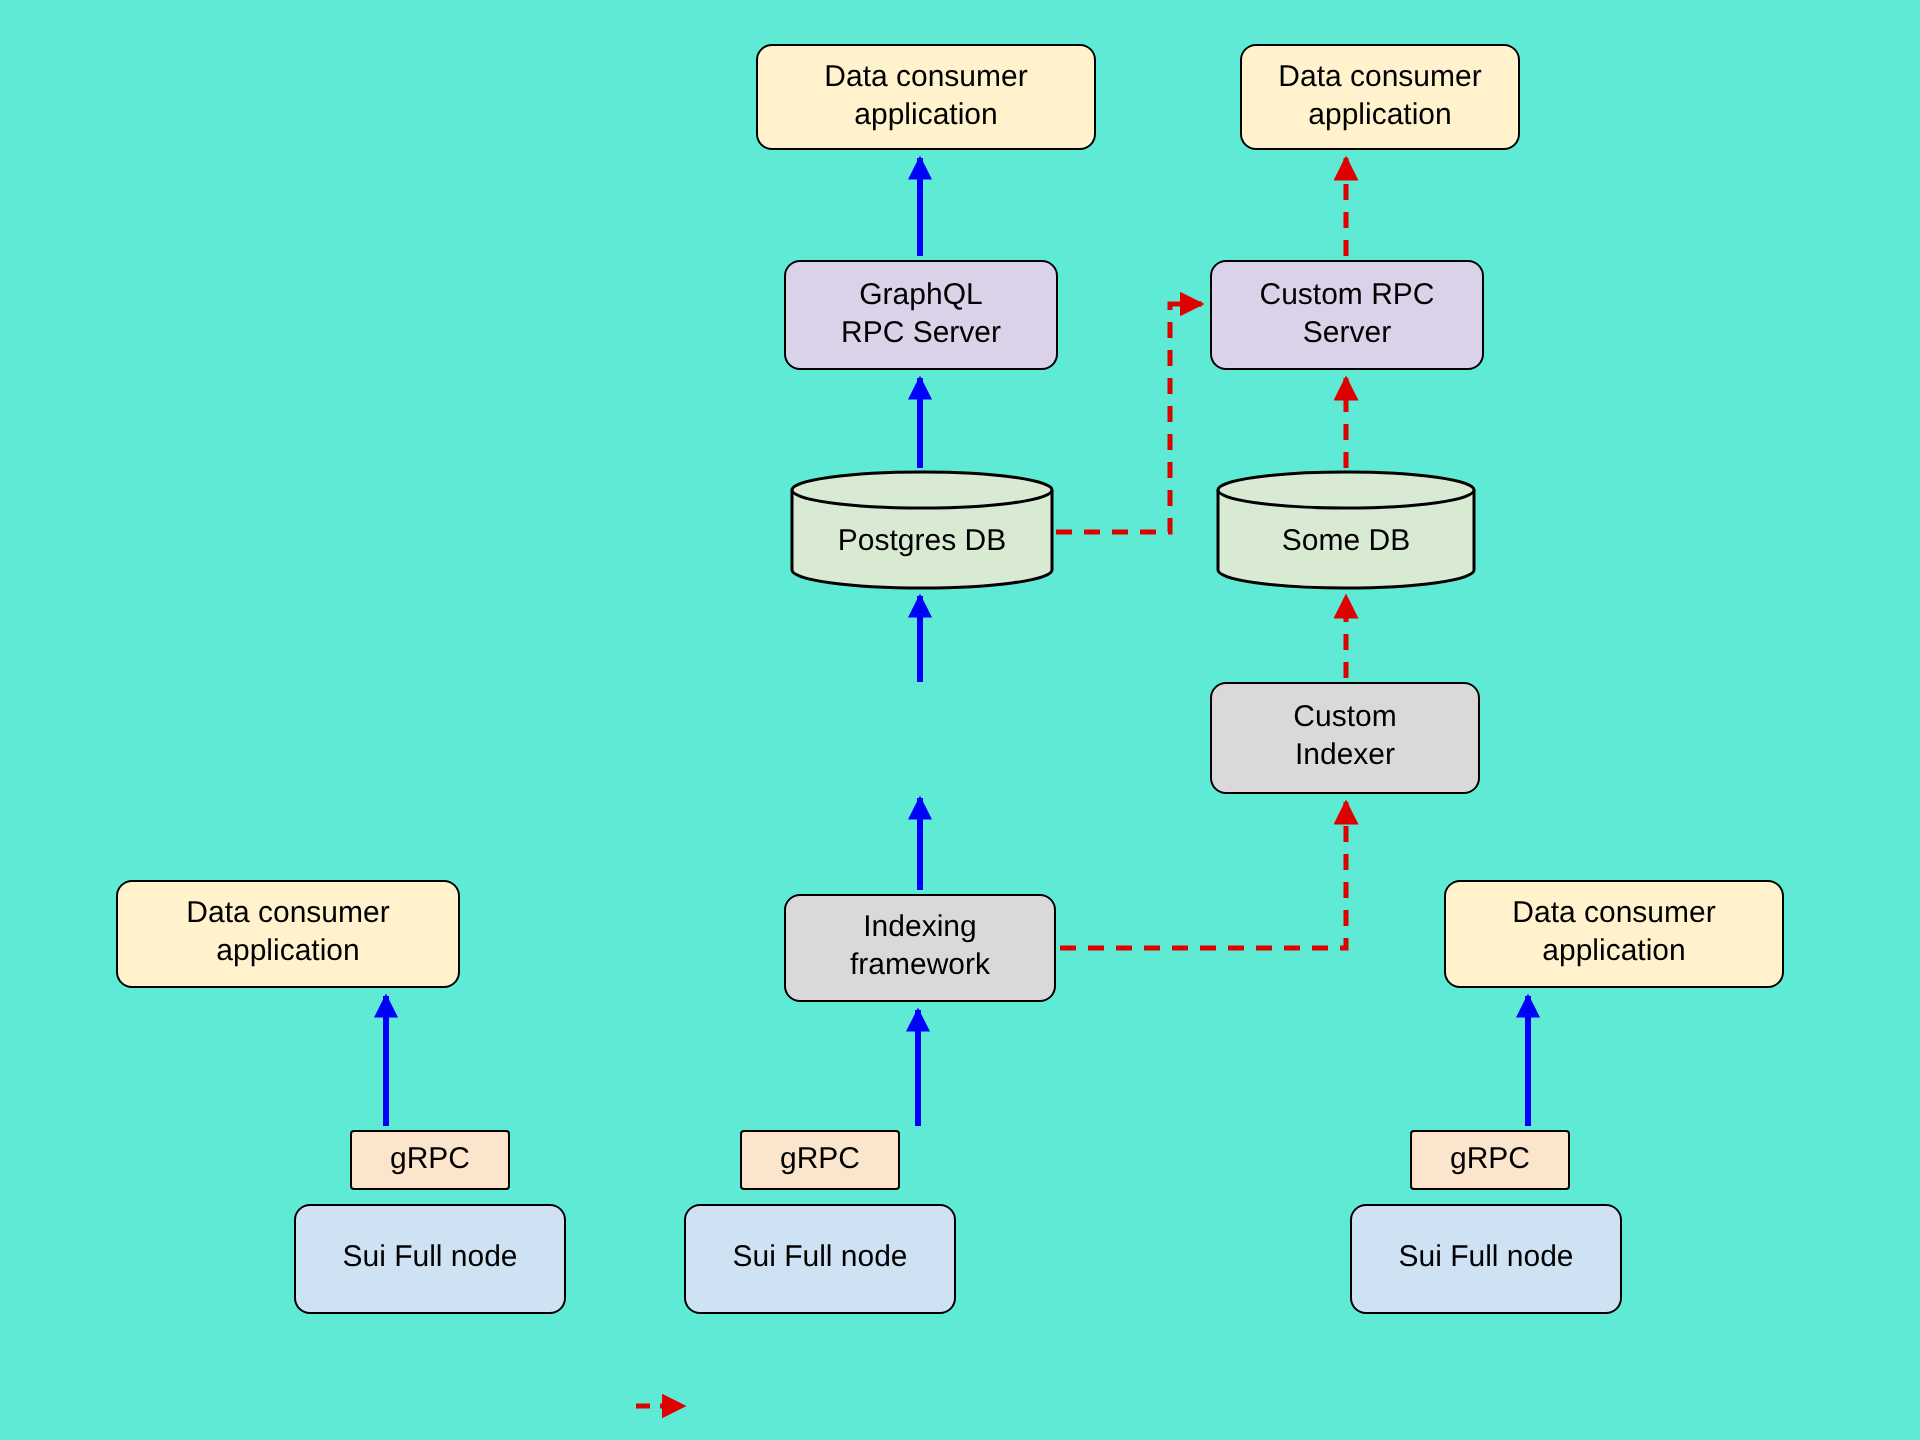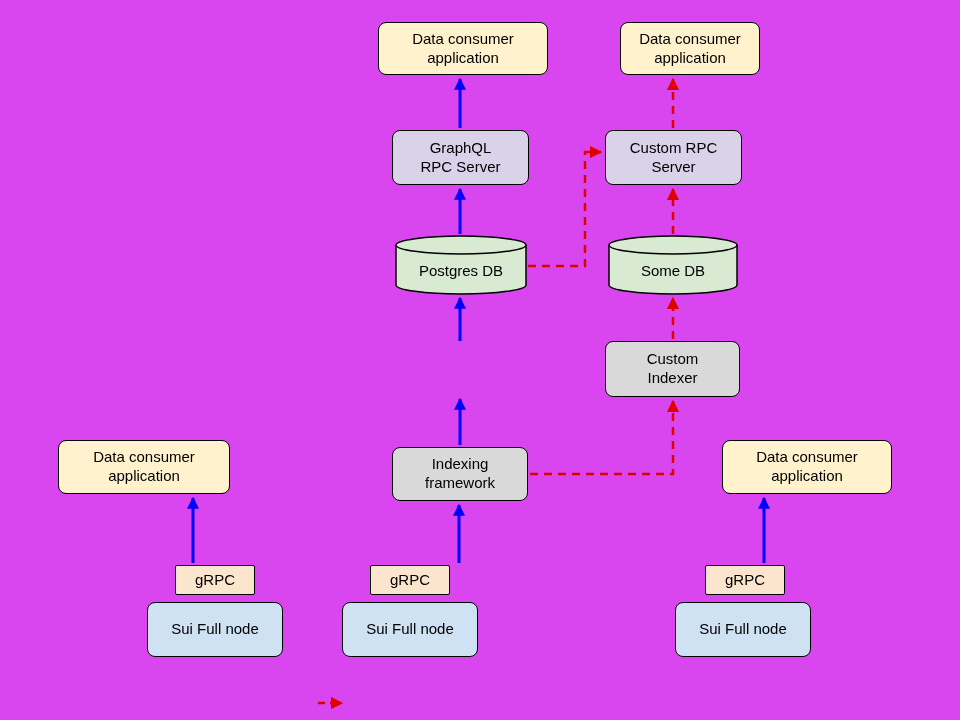--- a/index.html
+++ b/index.html
@@ -1,20 +1,20 @@
 <!DOCTYPE html>
 <html><head>
 <meta charset="utf-8">
 <style>
   html, body { margin: 0; padding: 0; background: #000; }
   .canvas {
     position: relative;
     width: 960px;
     height: 720px;
-    background: #d946ef;
+    background: #5eead4;
     overflow: hidden;
     font-family: "Liberation Sans", sans-serif;
   }
   .node {
     position: absolute;
     display: flex;
     align-items: center;
     justify-content: center;
     text-align: center;
     color: #000;

